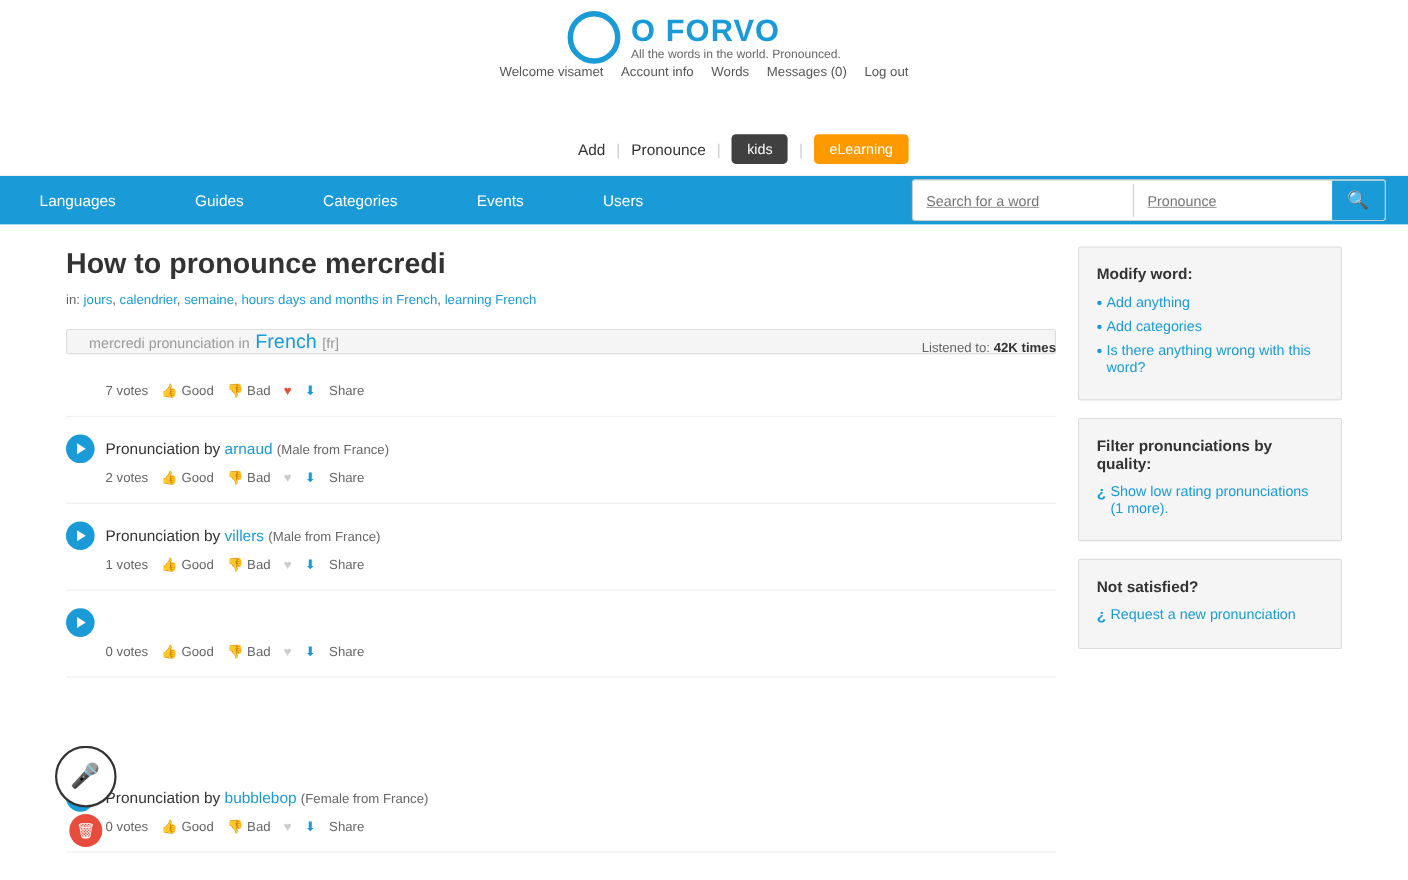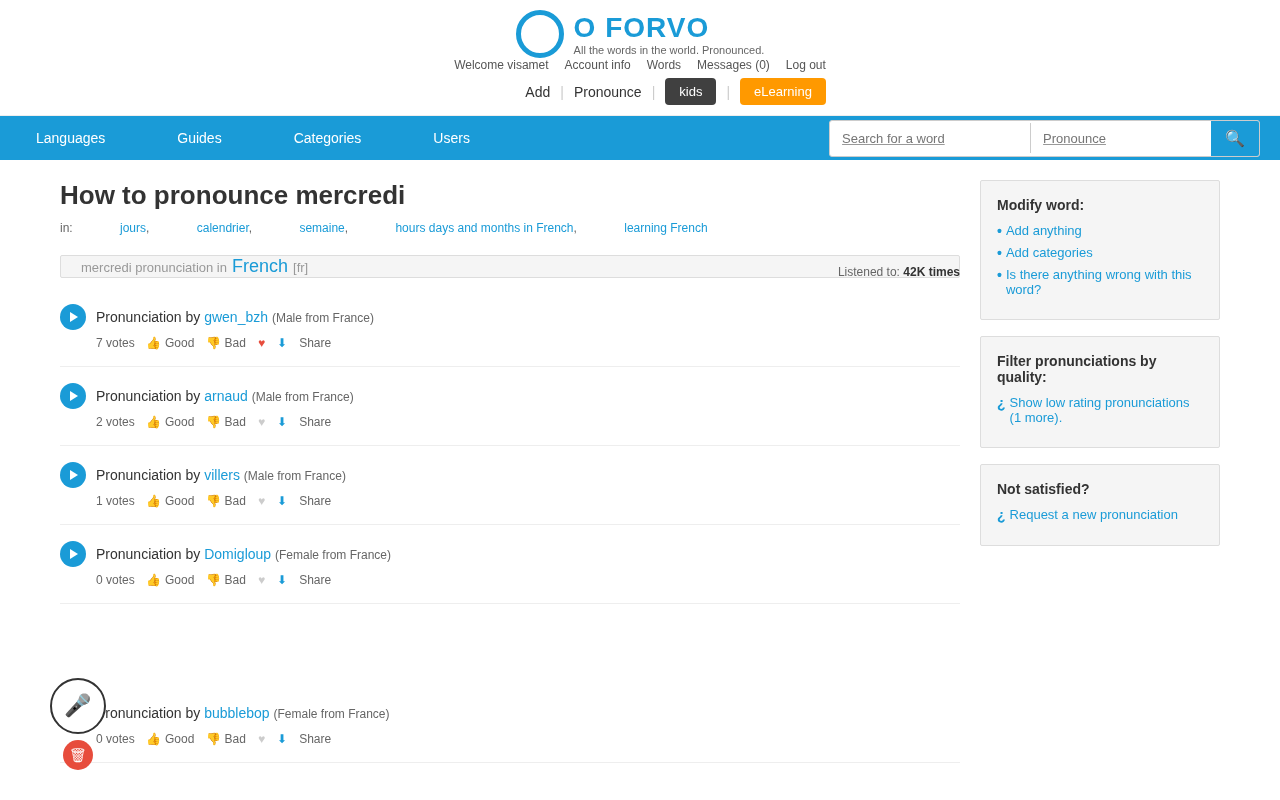--- a/index.html
+++ b/index.html
@@ -50,20 +50,21 @@
       gap: 16px;
       font-size: 12px;
       color: #555;
     }
     .header-top-links a { color: #555; text-decoration: none; }
     .welcome-text { color: #555; }
     .header-actions {
       display: flex;
       align-items: center;
       gap: 10px;
+      margin-top: 44px;
     }
     .header-actions .add-link, .header-actions .pronounce-link {
       color: #333;
       text-decoration: none;
       font-size: 14px;
     }
     .separator { color: #ccc; }
     .kids-btn {
       background: #404040;
       color: #fff;
@@ -150,21 +151,21 @@
       font-size: 26px;
       font-weight: bold;
       color: #333;
       margin-bottom: 10px;
     }
     .meta-line {
       font-size: 12px;
       color: #666;
       margin-bottom: 6px;
     }
-    .meta-line a { color: #1a9bd7; text-decoration: none; margin-left: 44px; }
+    .meta-line a { color: #1a9bd7; text-decoration: none; }
     .listened {
       float: right;
       font-size: 12px;
       color: #666;
       margin-top: 44px;
     }
     .listened strong { color: #333; }
 
     
     .pronunciation-block {
@@ -335,20 +336,21 @@
       <span class="separator">|</span>
       <button class="elearning-btn">eLearning</button>
     </div>
   </div>
 </div>
 
 <nav class="main-nav">
   <a href="#">Languages</a>
   <a href="#">Guides</a>
   <a href="#">Categories</a>
+  <a href="#">Events</a>
   <a href="#">Users</a>
   <div style="flex:1; display:flex; align-items:center; justify-content:flex-end; padding-right:20px;">
     <div class="search-bar">
       <input type="text" placeholder="Search for a word" style="">
       <div class="divider-v"></div>
       <input type="text" class="pronounce-input" placeholder="Pronounce" style="">
       <button class="search-btn">🔍</button>
     </div>
   </div>
 </nav>
@@ -373,27 +375,20 @@
 
     <div class="pronunciation-block">
       <h2>
         <span>mercredi pronunciation in</span>
         <a href="#">French</a>
         <span>[fr]</span>
       </h2>
     </div>
 
     <div class="entry">
-      <div class="entry-top">
-        <button class="play-btn"></button>
-        <span class="entry-label">
-          Pronunciation by <a href="#">gwen_bzh</a>
-          <span class="meta">(Male from France)</span>
-        </span>
-      </div>
       <div class="entry-actions">
         <span class="vote-count">7 votes</span>
         <span class="good-btn">👍 Good</span>
         <span class="bad-btn">👎 Bad</span>
         <span class="heart">♥</span>
         <span class="arrow-down">⬇</span>
         <span class="share-btn">Share</span>
       </div>
     </div>
 
@@ -429,24 +424,20 @@
         <span class="bad-btn">👎 Bad</span>
         <span style="color:#ccc;">♥</span>
         <span class="arrow-down">⬇</span>
         <span class="share-btn">Share</span>
       </div>
     </div>
 
     <div class="entry">
       <div class="entry-top">
         <button class="play-btn"></button>
-        <span class="entry-label">
-          Pronunciation by <a href="#">Domigloup</a>
-          <span class="meta">(Female from France)</span>
-        </span>
       </div>
       <div class="entry-actions">
         <span class="vote-count">0 votes</span>
         <span class="good-btn">👍 Good</span>
         <span class="bad-btn">👎 Bad</span>
         <span style="color:#ccc;">♥</span>
         <span class="arrow-down">⬇</span>
         <span class="share-btn">Share</span>
       </div>
     </div>

